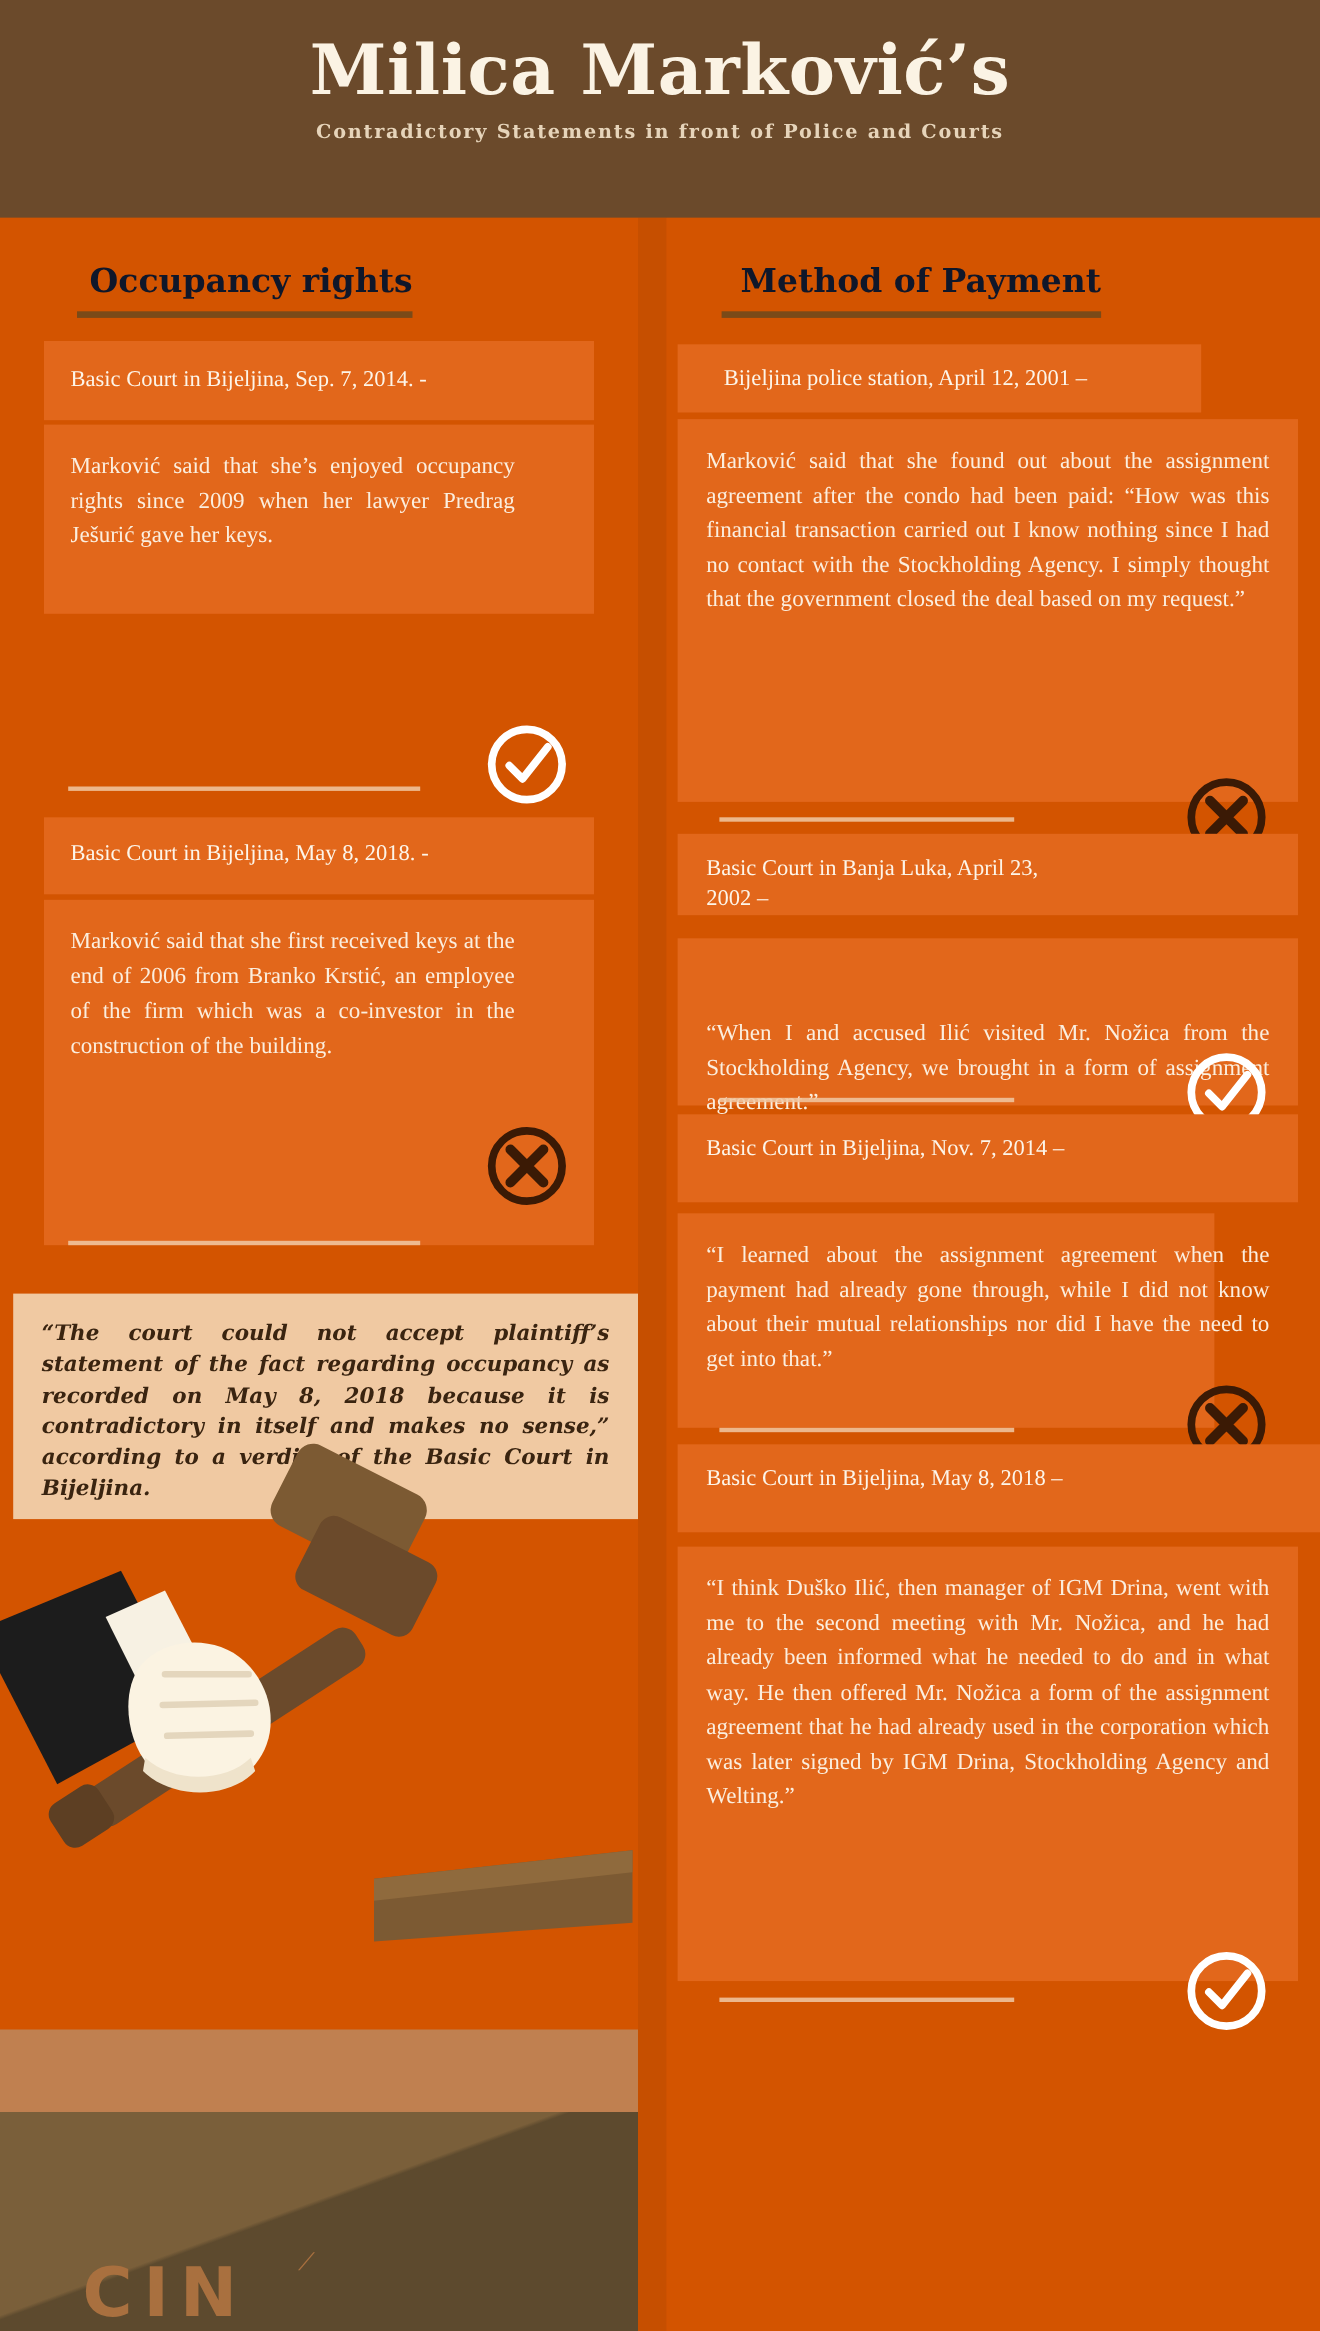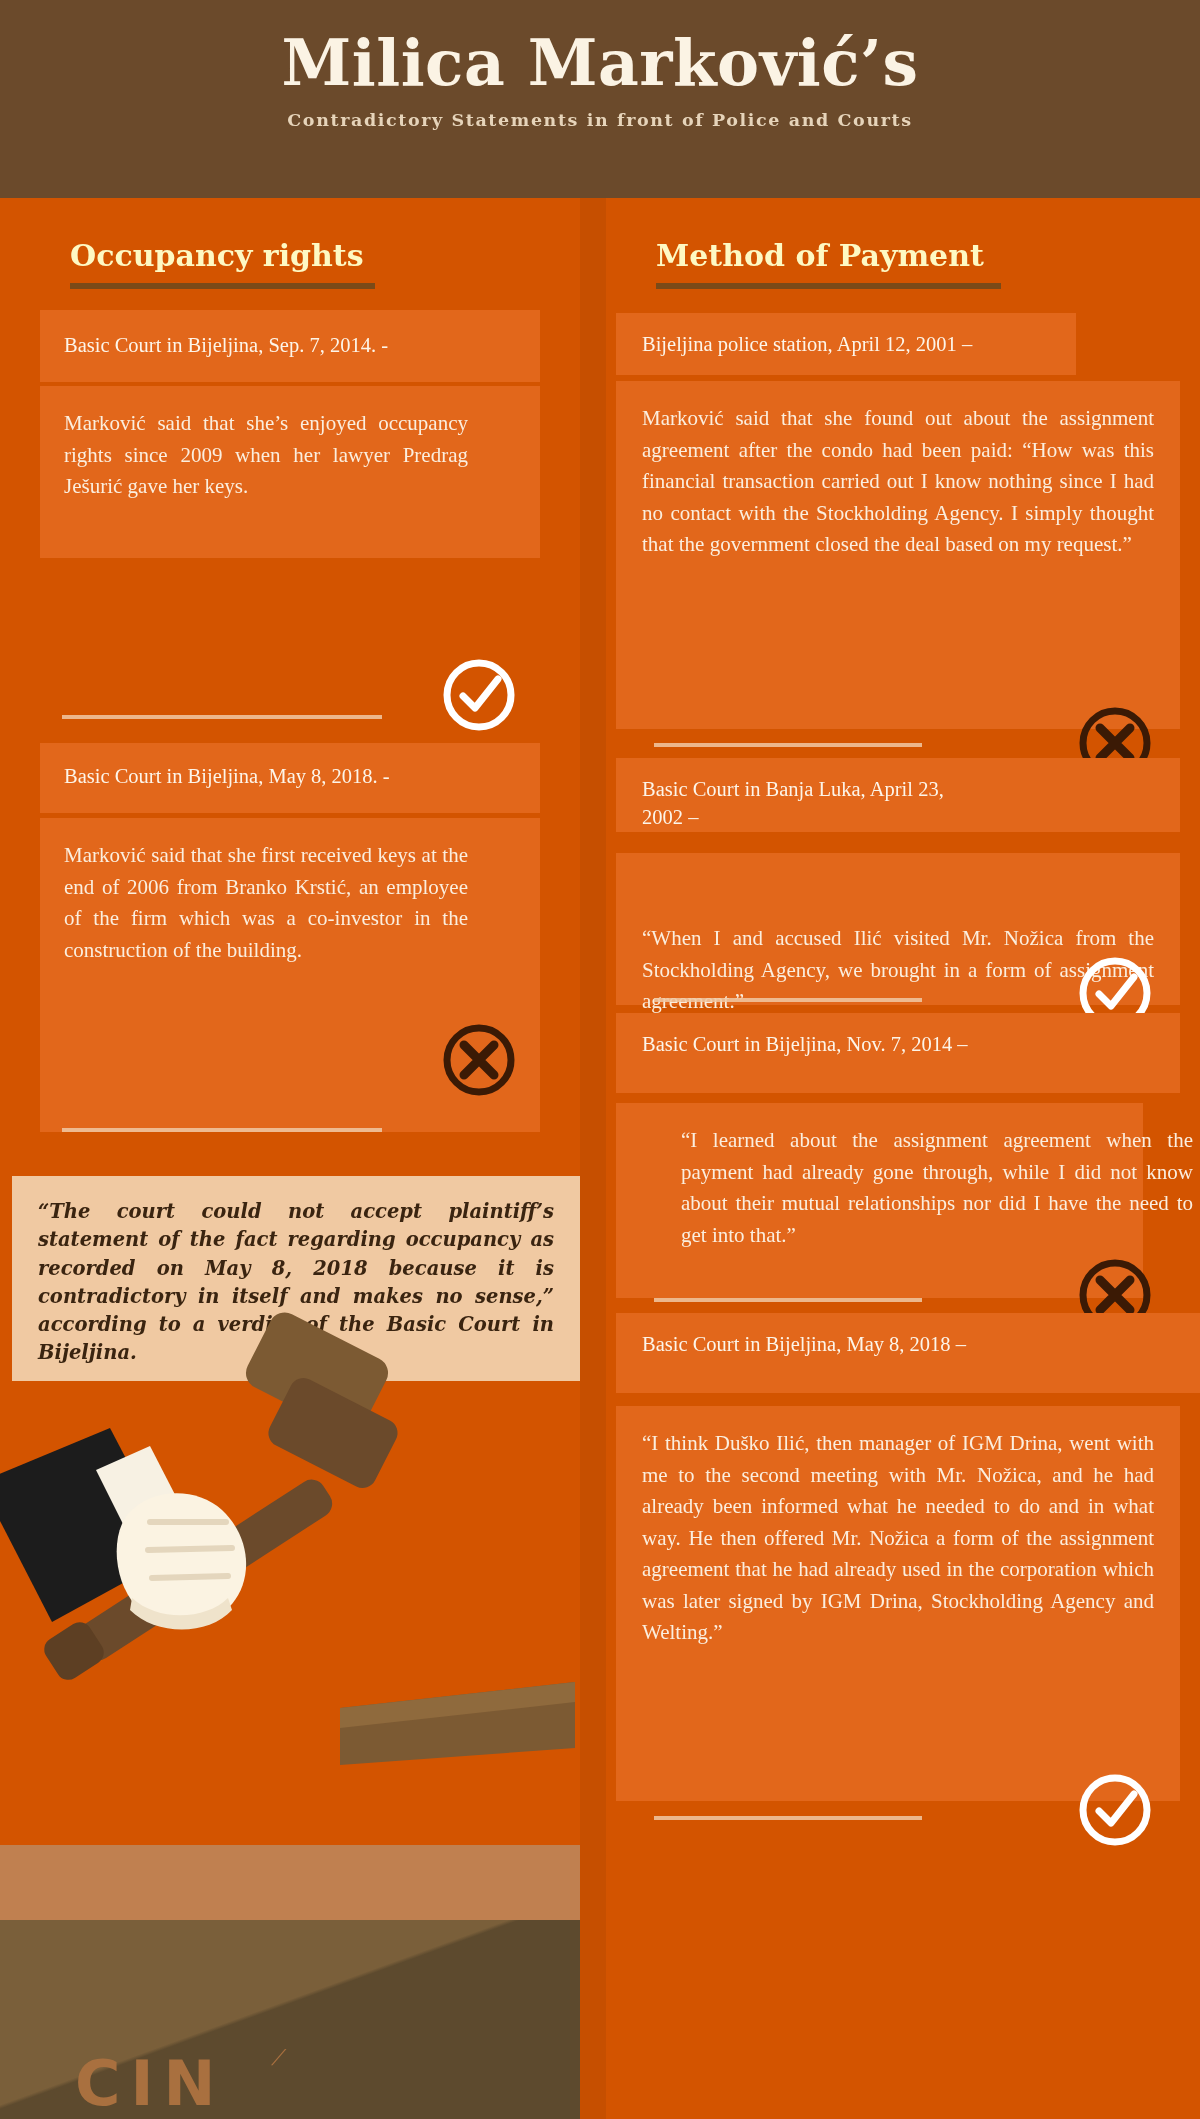--- a/index.html
+++ b/index.html
@@ -39,23 +39,24 @@
   
   .columns{position:absolute;left:0;top:198px;width:1200px;height:1921px;}
   .col{position:absolute;top:0;height:1921px;}
   .col-left{left:0;width:580px;background:#d35400;}
   .col-divider{position:absolute;left:580px;top:0;width:26px;height:1921px;background:#c64f00;}
   .col-right{left:606px;width:594px;background:#d35400;}
 
   .col-title{
     font-family:"DejaVu Serif", serif;
     font-weight:bold;
-    color:#fef9c3;
+    color:#0f172a;
     font-size:30px;
     padding:0 0 0 0;
+    text-align:right;
   }
   .title-wrap-left{position:absolute;left:70px;top:40px;}
   .title-wrap-right{position:absolute;left:50px;top:40px;}
   .title-rule{height:6px;background:#7a4a18;margin-top:10px;}
 
   .block{
     position:absolute;
     background:#e2671b;
   }
   .lead{
@@ -198,21 +199,21 @@
 
     <div class="col-divider"></div>
 
     <div class="col col-right">
 
       <div class="title-wrap-right">
         <div class="col-title">Method of Payment</div>
         <div class="title-rule" style="width:345px;"></div>
       </div>
 
-      <div class="block" style="left:10px;top:115px;width:460px;height:62px;">
+      <div class="block" style="left:10px;top:115px;width:460px;height:62px;padding-left:16px;">
         <div class="lead" style="padding:18px 26px 0 26px;">Bijeljina police station, April 12, 2001 –</div>
       </div>
       <div class="block" style="left:10px;top:183px;width:564px;height:348px;">
         <div class="para" style="padding:22px 26px 0 26px;width:564px;box-sizing:border-box;">Marković said that she found out about the assignment agreement after the condo had been paid: “How was this financial transaction carried out I know nothing since I had no contact with the Stockholding Agency. I simply thought that the government closed the deal based on my request.”</div>
       </div>
       <div class="sep" style="position:absolute;left:48px;top:545px;width:268px;"></div>
       <div class="icon" style="left:472px;top:508px;">
         <svg viewBox="0 0 74 74">
           <circle cx="37" cy="37" r="32" fill="none" stroke="#3b1a05" stroke-width="7"></circle>
           <path d="M22 22 L52 52 M52 22 L22 52" stroke="#3b1a05" stroke-width="9" stroke-linecap="round"></path>
@@ -229,21 +230,21 @@
       <div class="icon" style="left:472px;top:758px;">
         <svg viewBox="0 0 74 74">
           <circle cx="37" cy="37" r="32" fill="none" stroke="#ffffff" stroke-width="7"></circle>
           <path d="M21 38 L33 50 L56 21" fill="none" stroke="#ffffff" stroke-width="7" stroke-linecap="round" stroke-linejoin="round"></path>
         </svg>
       </div>
 
       <div class="block" style="left:10px;top:815px;width:564px;height:80px;">
         <div class="lead" style="padding:18px 26px 0 26px;width:330px;">Basic Court in Bijeljina, Nov. 7, 2014 –</div>
       </div>
-      <div class="block" style="left:10px;top:905px;width:488px;height:195px;padding-left:39px;">
+      <div class="block" style="left:10px;top:905px;width:488px;height:195px;">
         <div class="para" style="padding:22px 26px 0 26px;width:564px;box-sizing:border-box;">“I learned about the assignment agreement when the payment had already gone through, while I did not know about their mutual relationships nor did I have the need to get into that.”</div>
       </div>
       <div class="sep" style="position:absolute;left:48px;top:1100px;width:268px;"></div>
       <div class="icon" style="left:472px;top:1060px;">
         <svg viewBox="0 0 74 74">
           <circle cx="37" cy="37" r="32" fill="none" stroke="#3b1a05" stroke-width="7"></circle>
           <path d="M22 22 L52 52 M52 22 L22 52" stroke="#3b1a05" stroke-width="9" stroke-linecap="round"></path>
         </svg>
       </div>
 

